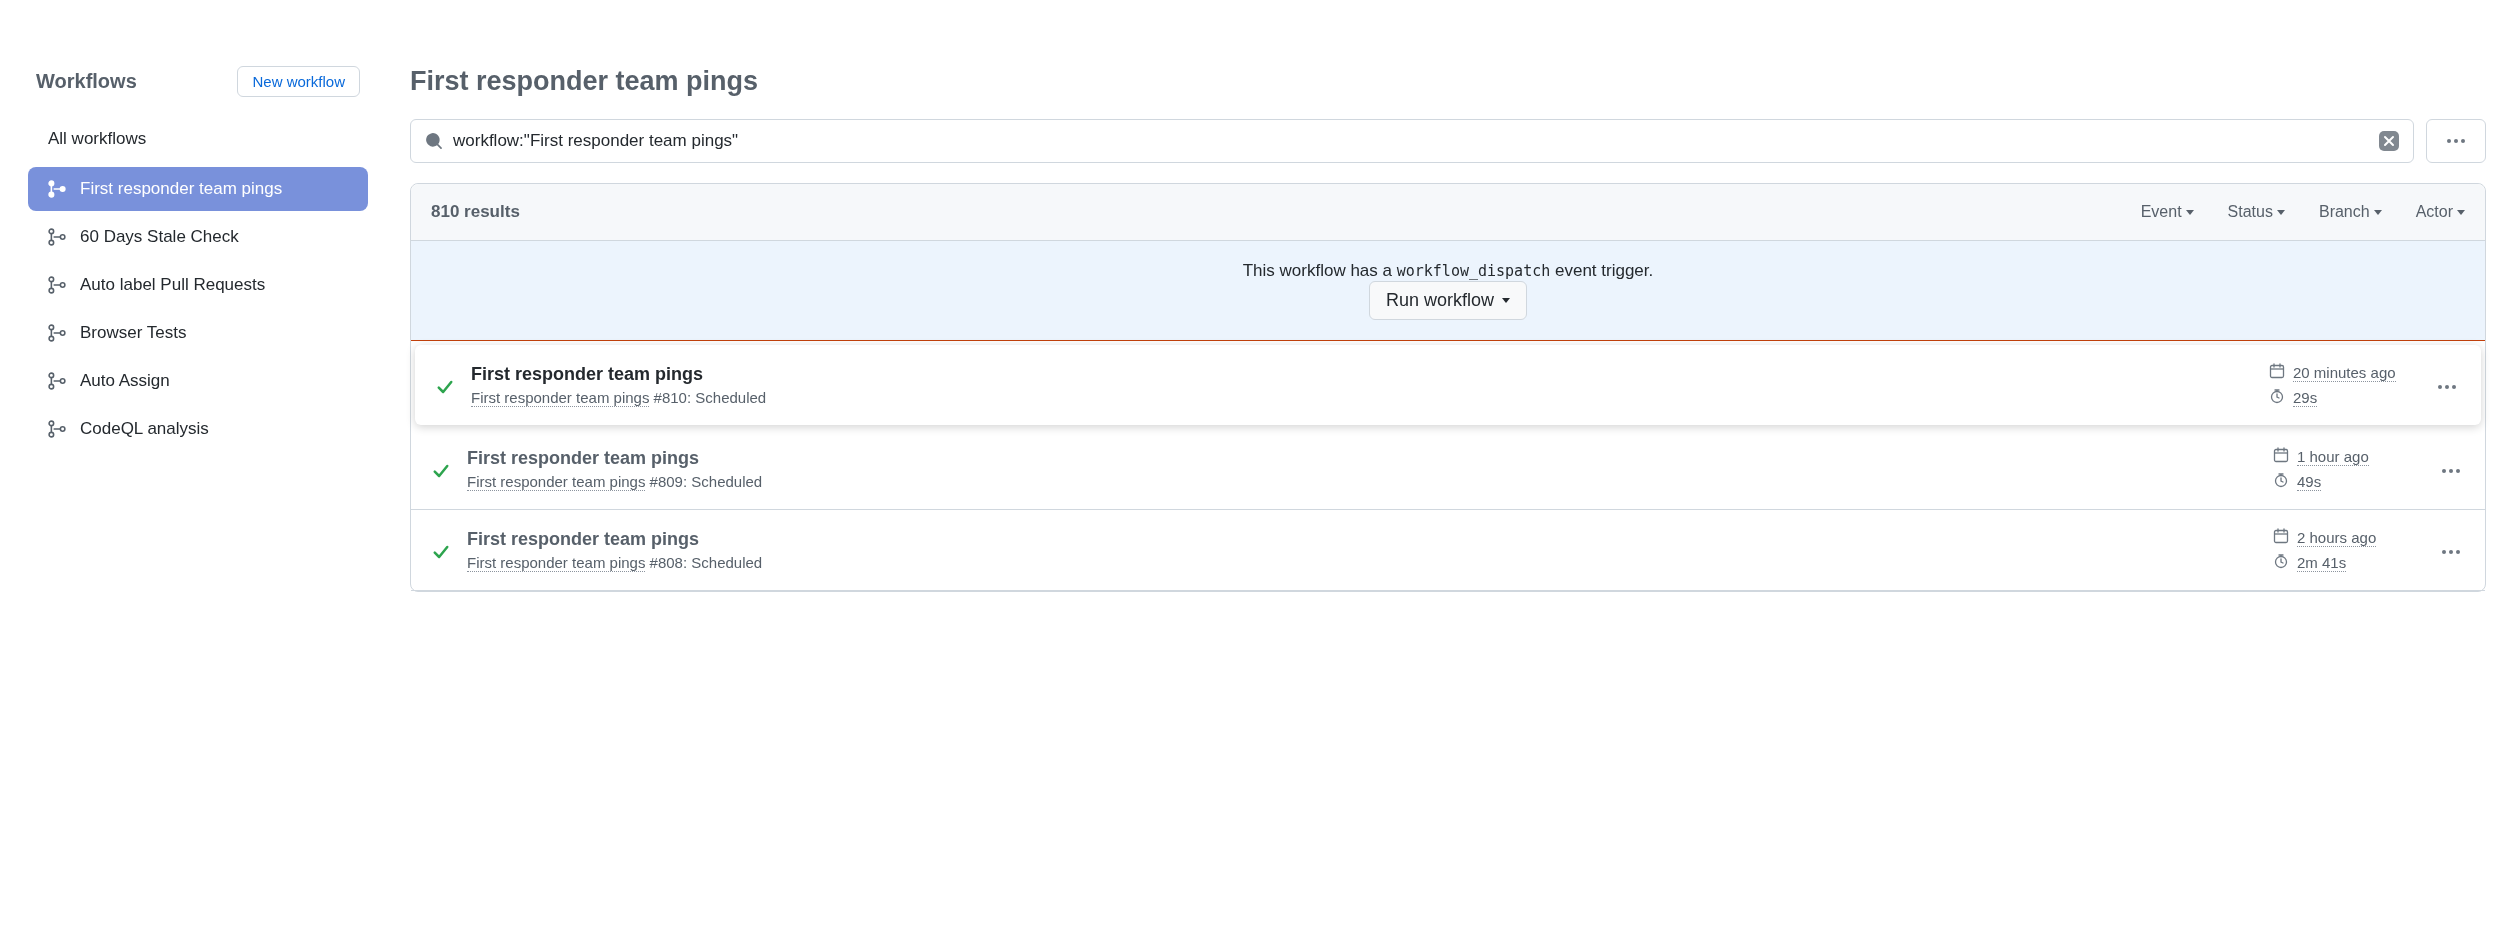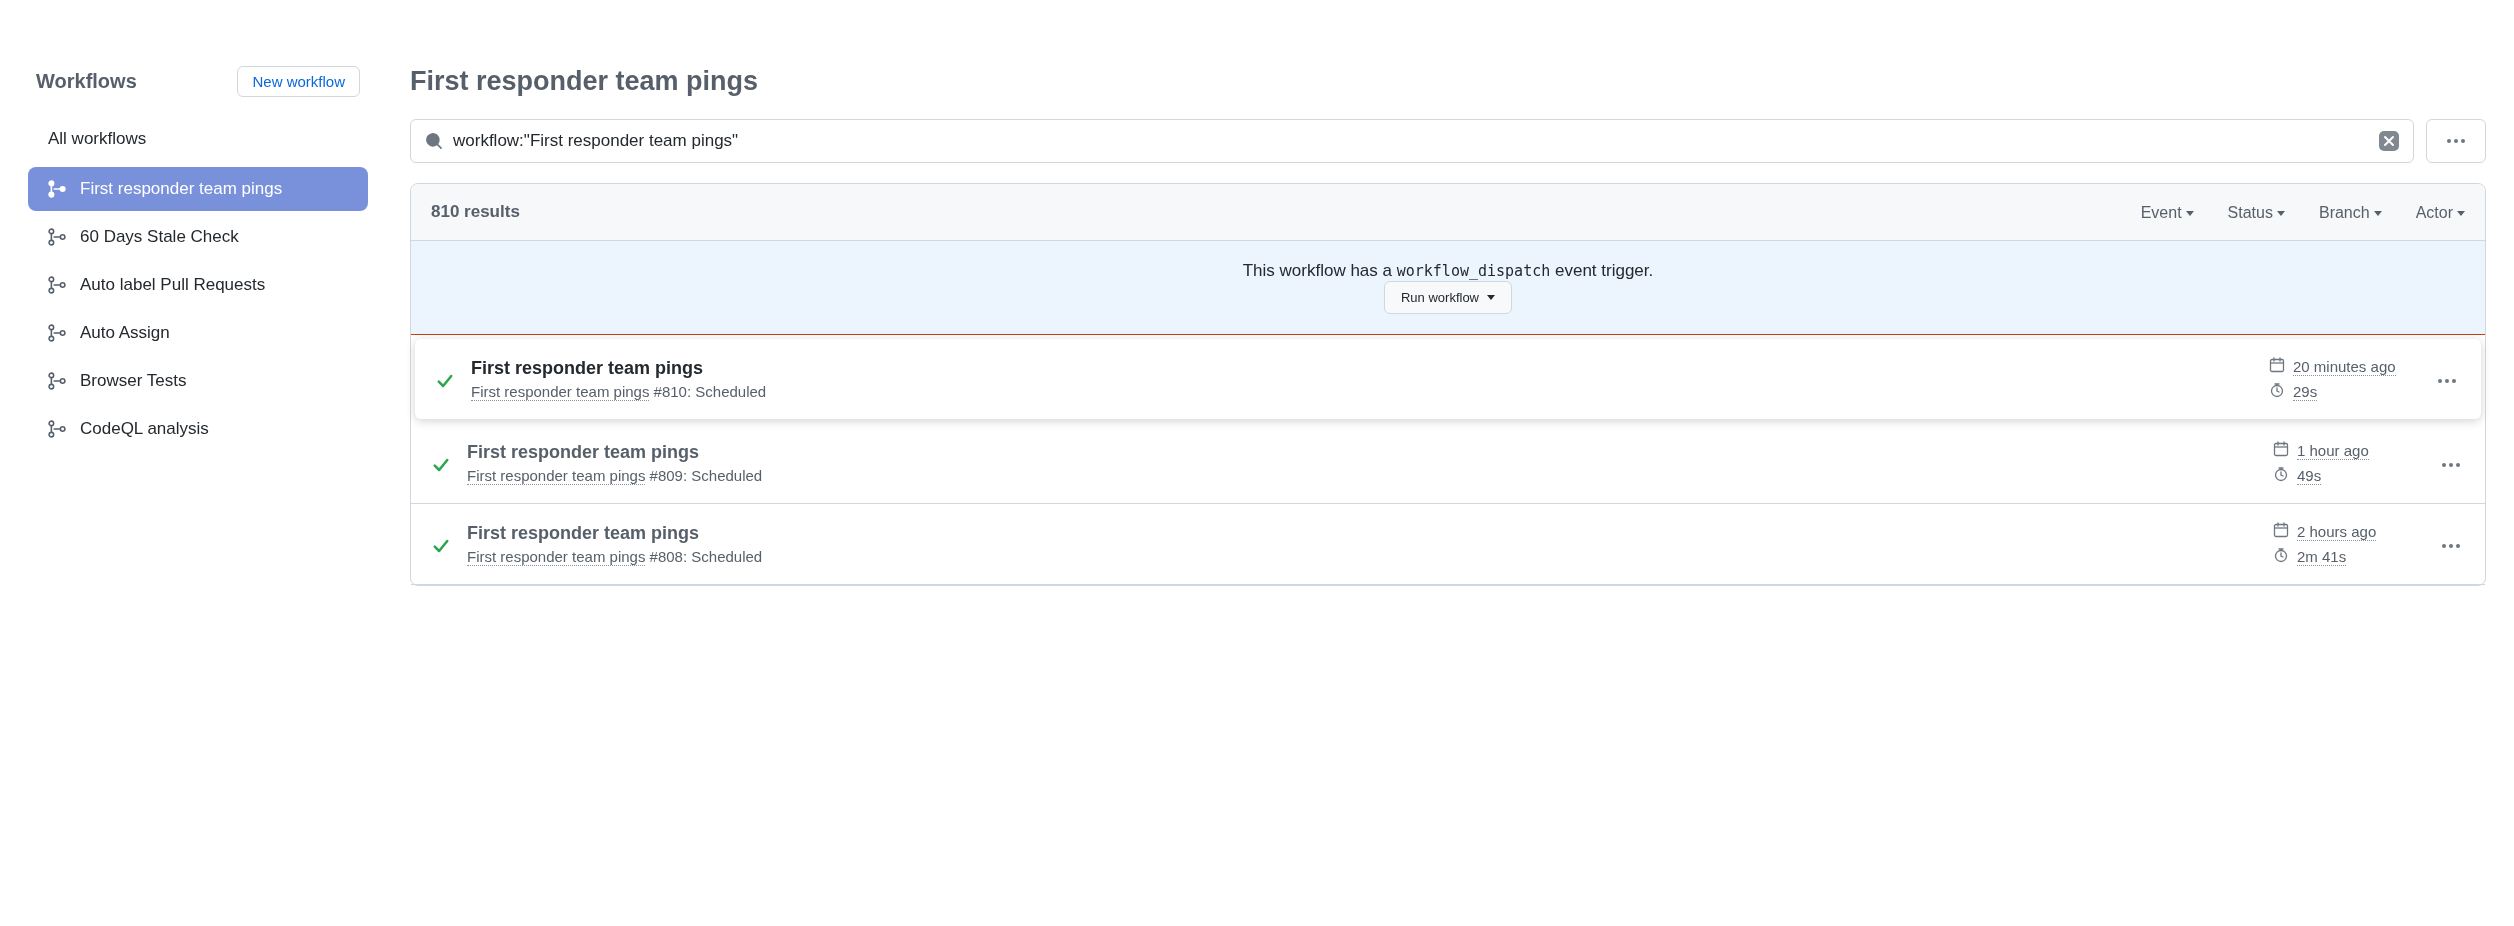--- a/index.html
+++ b/index.html
@@ -30,29 +30,29 @@
   h1.page-title { font-size:27px; font-weight:600; color:#57606a; margin:0 0 22px 0; }
 
   .search-row { display:flex; gap:12px; margin-bottom:20px; }
   .search-wrap { flex:1; position:relative; border:1px solid #d0d7de; border-radius:6px; display:flex; align-items:center; padding:0 14px; height:44px; }
   .search-wrap svg.search { flex-shrink:0; }
   .search-input { flex:1; border:none; outline:none; font-size:17px; padding:0 10px; color:#24292e; background:transparent; }
   .clear-btn { width:20px; height:20px; border-radius:5px; background:#818890; display:flex; align-items:center; justify-content:center; cursor:pointer; flex-shrink:0; }
   .kebab-btn { width:60px; height:44px; border:1px solid #d0d7de; border-radius:6px; background:#fff; display:flex; align-items:center; justify-content:center; cursor:pointer; }
 
   .results-panel { border:1px solid #d0d7de; border-radius:8px; overflow:visible; }
-  .results-header { background:#f6f8fa; border-bottom:1px solid #d0d7de; padding:18px 20px; display:flex; align-items:flex-end; justify-content:space-between; border-radius:8px 8px 0 0; }
+  .results-header { background:#f6f8fa; border-bottom:1px solid #d0d7de; padding:18px 20px; display:flex; align-items:center; justify-content:space-between; border-radius:8px 8px 0 0; }
   .results-count { font-size:17px; font-weight:600; color:#57606a; }
   .filters { display:flex; gap:34px; }
   .filter { font-size:16px; color:#57606a; cursor:pointer; display:flex; align-items:center; gap:4px; }
 
   .dispatch-banner { background:#ecf4fd; border-bottom:1px solid #c2410c; padding:20px; display:flex; align-items:center; justify-content:space-between;flex-direction:column; }
   .dispatch-text { font-size:17px; color:#24292e; }
   .dispatch-text code { font-family: ui-monospace, "SF Mono", Menlo, monospace; font-size:15px; background:transparent; }
-  .run-wf-btn { border:1px solid #d0d7de; border-radius:6px; background:#f8f9fa; padding:8px 16px; font-size:13px; font-weight:500; cursor:pointer; display:flex; align-items:center; gap:8px; color:#24292e; }
+  .run-wf-btn { border:1px solid #d0d7de; border-radius:6px; background:#f8f9fa; padding:8px 16px; font-size:18px; font-weight:500; cursor:pointer; display:flex; align-items:center; gap:8px; color:#24292e; }
 
   .run-row { border-bottom:1px solid #d0d7de; padding:18px 20px; display:flex; align-items:center; gap:14px; }
   .run-row.highlighted { background:#fff; box-shadow:0 2px 10px rgba(0,0,0,0.18); border-radius:6px; position:relative; z-index:2; margin:4px; border-bottom:none; }
   .run-status { flex-shrink:0; width:22px; display:flex; align-items:flex-start; padding-top:4px; }
   .run-info { flex:1; min-width:0; }
   .run-title { font-size:18px; font-weight:600; color:#24292e; margin-bottom:4px; }
   .run-row:not(.highlighted) .run-title { color:#57606a; }
   .run-sub { font-size:15px; color:#57606a; }
   .run-sub .wf-name { border-bottom:1px dotted #8c949e; }
   .run-meta { flex-shrink:0; display:flex; flex-direction:column; gap:6px; font-size:15px; color:#57606a; min-width:150px;justify-content:flex-end; }
@@ -108,32 +108,32 @@
         </div>
         <div class="wf-item">
           <span class="wf-icon" style="color:#57606a">
             <svg width="18" height="18" viewBox="0 0 16 16" fill="none">
               <circle cx="3" cy="3" r="2" stroke="currentColor" stroke-width="1.4"></circle>
               <circle cx="3" cy="13" r="2" stroke="currentColor" stroke-width="1.4"></circle>
               <circle cx="13" cy="8" r="2" stroke="currentColor" stroke-width="1.4"></circle>
               <path d="M3 5v6M5 8h6" stroke="currentColor" stroke-width="1.4"></path>
             </svg>
           </span>
+          <span>Browser Tests</span>
+        </div>
+        <div class="wf-item">
+          <span class="wf-icon" style="color:#57606a">
+            <svg width="18" height="18" viewBox="0 0 16 16" fill="none">
+              <circle cx="3" cy="3" r="2" stroke="currentColor" stroke-width="1.4"></circle>
+              <circle cx="3" cy="13" r="2" stroke="currentColor" stroke-width="1.4"></circle>
+              <circle cx="13" cy="8" r="2" stroke="currentColor" stroke-width="1.4"></circle>
+              <path d="M3 5v6M5 8h6" stroke="currentColor" stroke-width="1.4"></path>
+            </svg>
+          </span>
           <span>Auto Assign</span>
-        </div>
-        <div class="wf-item">
-          <span class="wf-icon" style="color:#57606a">
-            <svg width="18" height="18" viewBox="0 0 16 16" fill="none">
-              <circle cx="3" cy="3" r="2" stroke="currentColor" stroke-width="1.4"></circle>
-              <circle cx="3" cy="13" r="2" stroke="currentColor" stroke-width="1.4"></circle>
-              <circle cx="13" cy="8" r="2" stroke="currentColor" stroke-width="1.4"></circle>
-              <path d="M3 5v6M5 8h6" stroke="currentColor" stroke-width="1.4"></path>
-            </svg>
-          </span>
-          <span>Browser Tests</span>
         </div>
         <div class="wf-item">
           <span class="wf-icon" style="color:#57606a">
             <svg width="18" height="18" viewBox="0 0 16 16" fill="none">
               <circle cx="3" cy="3" r="2" stroke="currentColor" stroke-width="1.4"></circle>
               <circle cx="3" cy="13" r="2" stroke="currentColor" stroke-width="1.4"></circle>
               <circle cx="13" cy="8" r="2" stroke="currentColor" stroke-width="1.4"></circle>
               <path d="M3 5v6M5 8h6" stroke="currentColor" stroke-width="1.4"></path>
             </svg>
           </span>

